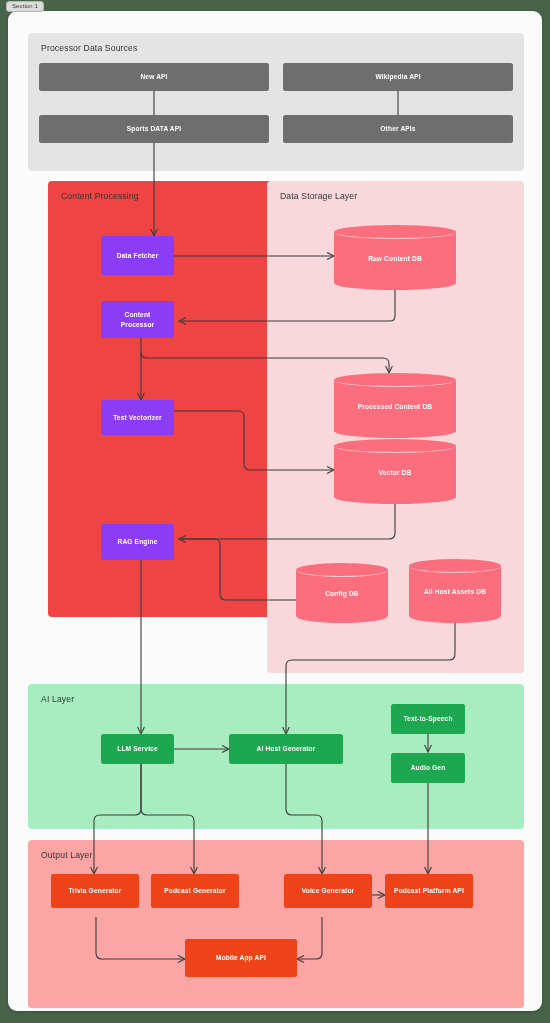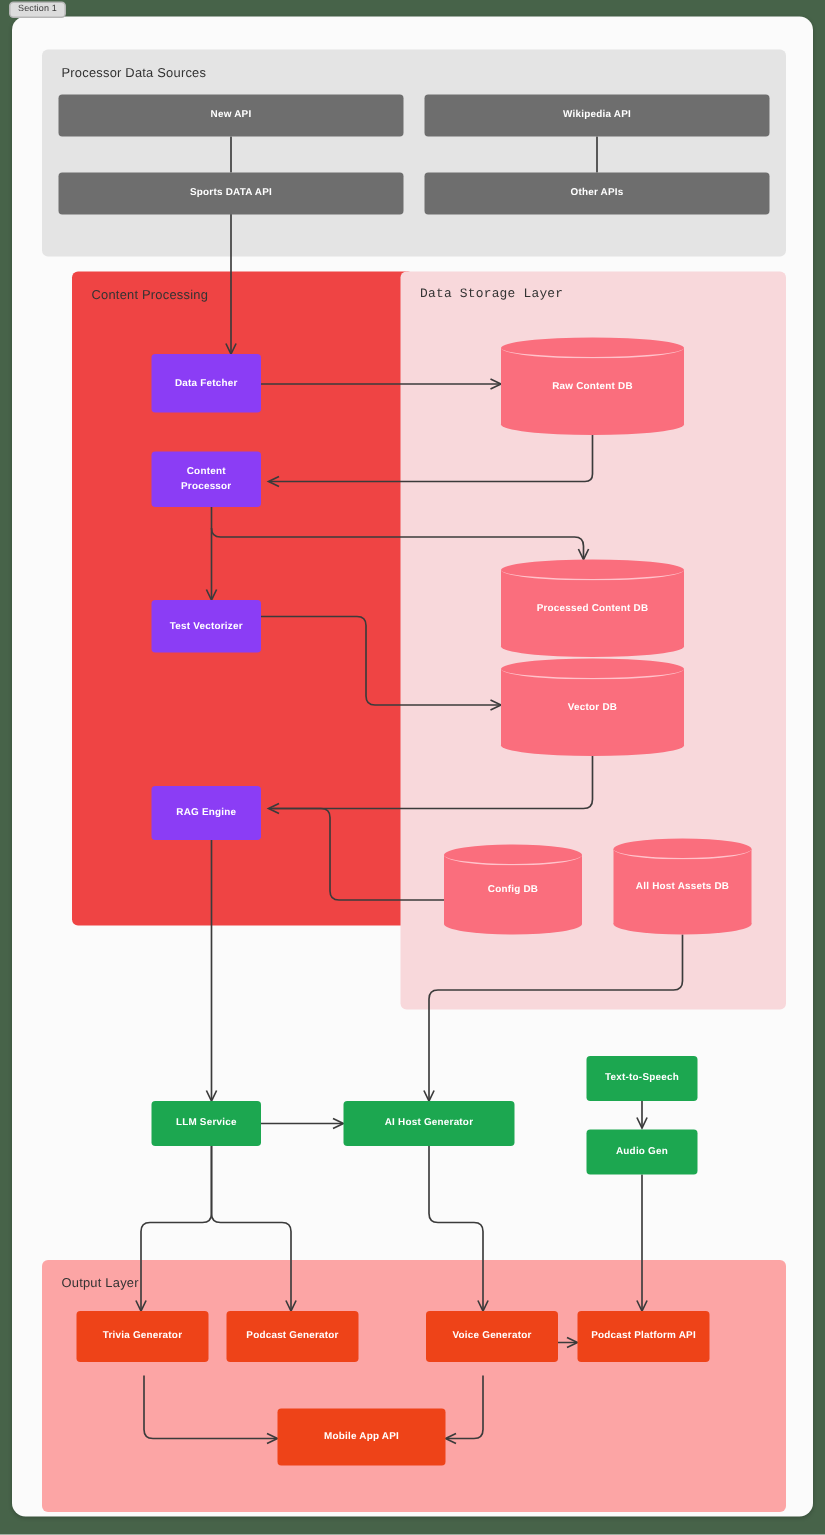--- a/index.html
+++ b/index.html
@@ -31,21 +31,21 @@
 
   
   .group{position:absolute;border-radius:4px;}
   .group-title{
     position:absolute;left:13px;top:10px;
     font-size:8.6px;color:#333;letter-spacing:.15px;white-space:nowrap;
   }
 
   .g-external{left:20px; top:22px;  width:496px;height:138px; background:#e4e4e4;}
   .g-content {left:20px; top:170px; width:228px;height:436px; background:#ef4444;margin-left:20px;}
-  .g-storage {left:259px;top:170px; width:257px;height:492px; background:#f8d8db;font-family:Liberation Mono, monospace;}
+  .g-storage {left:259px;top:170px; width:257px;height:492px; background:#f8d8db;}
   .g-ai      {left:20px; top:673px; width:496px;height:145px; background:#a8edc0;}
   .g-output  {left:20px; top:829px; width:496px;height:168px; background:#fca5a5;}
 
   
   .node{
     position:absolute;border-radius:2.5px;
     display:flex;align-items:center;justify-content:center;
     text-align:center;color:#fff;
     font-size:6.6px;font-weight:bold;letter-spacing:.15px;
     line-height:1.45;z-index:12;
@@ -92,20 +92,23 @@
 
     <div class="group g-external">
       <div class="group-title">Processor Data Sources</div>
     </div>
     <div class="group g-content">
       <div class="group-title">Content Processing</div>
     </div>
     <div class="group g-storage">
       <div class="group-title">Data Storage Layer</div>
     </div>
+    <div class="group g-ai">
+      <div class="group-title">AI Layer</div>
+    </div>
     <div class="group g-output">
       <div class="group-title">Output Layer</div>
     </div>
 
     <svg class="wires" viewBox="0 0 534 1000">
 
       <path d="M146,80 L146,104"></path>
 
       <path d="M390,80 L390,104"></path>
 

